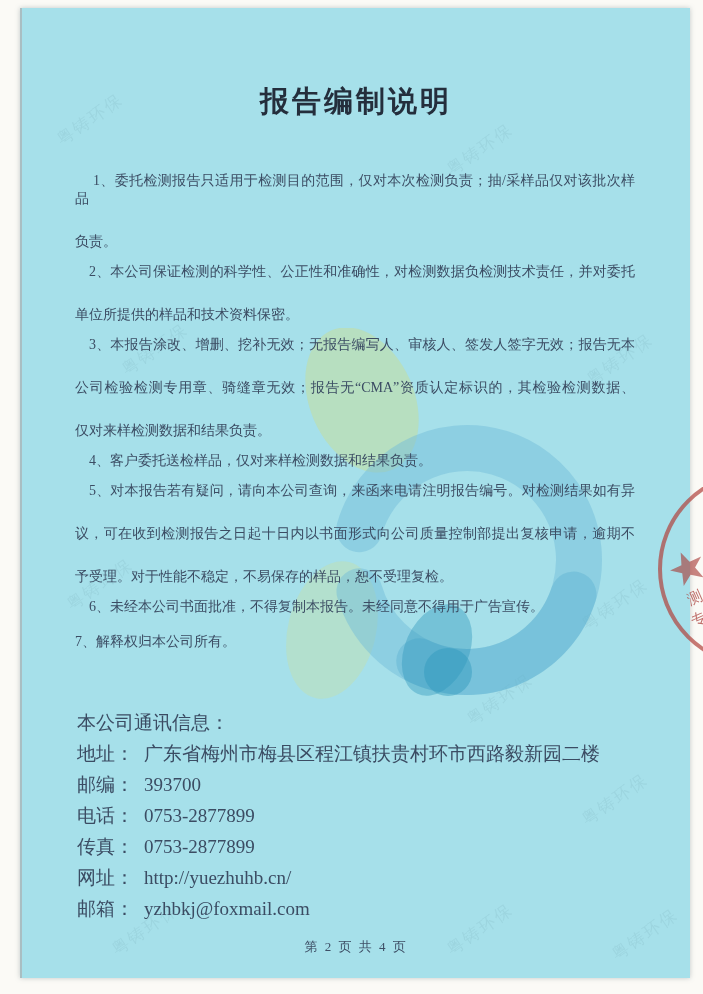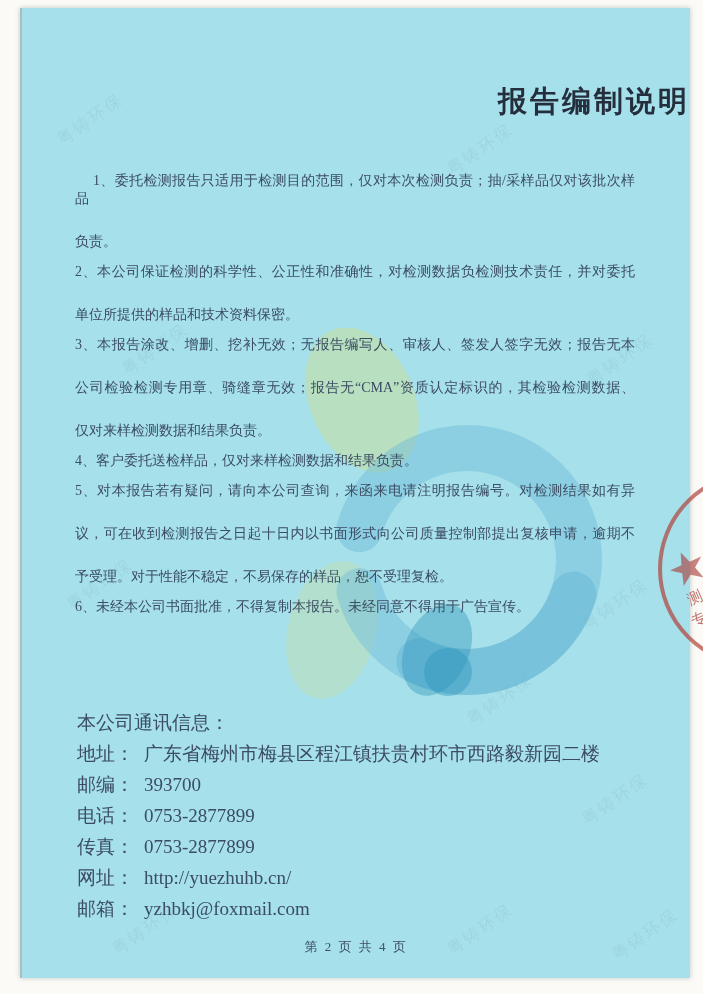--- a/index.html
+++ b/index.html
@@ -11,34 +11,34 @@
   .scan-root{position:absolute;inset:0;}
   .page{
     position:absolute;left:20px;top:8px;width:668px;height:970px;
     background:#a6e0ea;
     border-left:2px solid #a9bec2;
     box-shadow:0 0 5px rgba(90,110,115,.35);
     overflow:hidden;
   }
   .title{
     position:absolute;left:0;top:74px;width:100%;
-    text-align:right;margin:0;
+    text-align:center;margin:0;
     font-family:"Liberation Sans","DejaVu Sans",sans-serif;
     font-weight:bold;font-size:29px;letter-spacing:3px;
     color:#242e3c;
   }
   .body-text{
     position:absolute;left:53px;top:164px;width:560px;
     color:#3b4c63;font-size:14px;
   }
   .line{line-height:18px;white-space:normal;font-family:Liberation Serif, serif;}
   .line.fill{text-align:justify;text-align-last:justify;}
   .line.indent{text-indent:18px;}
   .mt-line{margin-top:25px;}
-  .mt-para{margin-top:12px;}
+  .mt-para{margin-top:12px;margin-left:14px;}
   .mt-para2{margin-top:17px;}
   .contact{
     position:absolute;left:55px;top:706px;width:560px;
     color:#3b4c63;font-size:19px;
   }
   .c-head{line-height:18px;}
   .crow{margin-top:13px;line-height:18px;}
   .crow .val{margin-left:10px;margin-top:24px;}
   .footer{
     position:absolute;left:0;top:930px;width:100%;
@@ -87,20 +87,21 @@
       <div class="line fill mt-para">2、本公司保证检测的科学性、公正性和准确性，对检测数据负检测技术责任，并对委托</div>
       <div class="line mt-line">单位所提供的样品和技术资料保密。</div>
       <div class="line fill mt-para">3、本报告涂改、增删、挖补无效；无报告编写人、审核人、签发人签字无效；报告无本</div>
       <div class="line fill mt-line">公司检验检测专用章、骑缝章无效；报告无“CMA”资质认定标识的，其检验检测数据、</div>
       <div class="line mt-line">仅对来样检测数据和结果负责。</div>
       <div class="line mt-para">4、客户委托送检样品，仅对来样检测数据和结果负责。</div>
       <div class="line fill mt-para">5、对本报告若有疑问，请向本公司查询，来函来电请注明报告编号。对检测结果如有异</div>
       <div class="line fill mt-line">议，可在收到检测报告之日起十日内以书面形式向公司质量控制部提出复核申请，逾期不</div>
       <div class="line mt-line">予受理。对于性能不稳定，不易保存的样品，恕不受理复检。</div>
       <div class="line mt-para">6、未经本公司书面批准，不得复制本报告。未经同意不得用于广告宣传。</div>
+      <div class="line mt-para2">7、解释权归本公司所有。</div>
     </div>
 
     <div class="contact">
       <div class="c-head">本公司通讯信息：</div>
       <div class="crow">
         <span class="lbl">地址：</span><span class="val">广东省梅州市梅县区程江镇扶贵村环市西路毅新园二楼</span>
       </div>
       <div class="crow">
         <span class="lbl">邮编：</span><span class="val">393700</span>
       </div>

